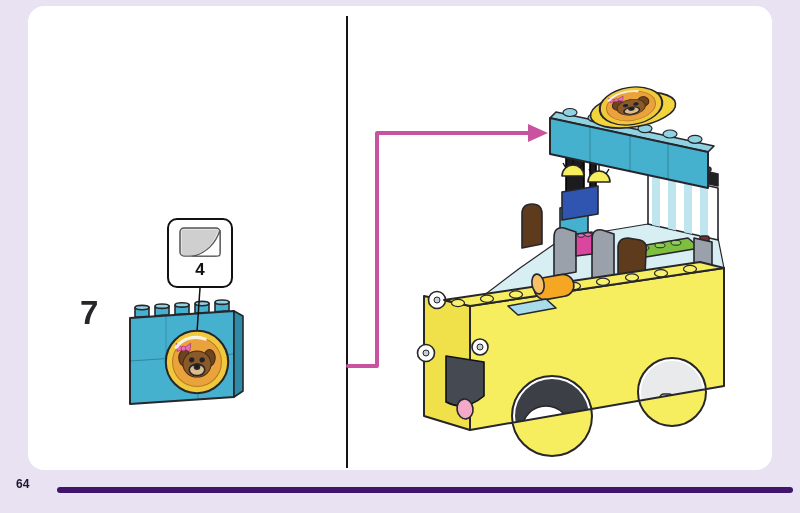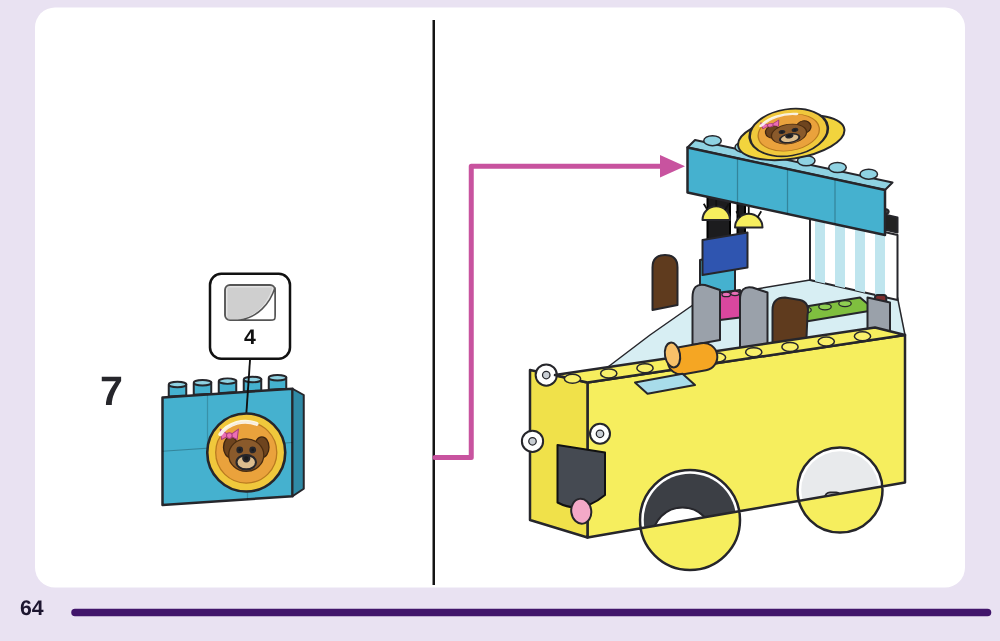--- a/index.html
+++ b/index.html
@@ -13,21 +13,21 @@
     --sticker-ring:#f0c83c; --sticker-bg:#eaa23c; --dog-brown:#8a5a2b; --dog-ear:#6e441e;
     --dog-muzzle:#dcbd8e; --bow-pink:#ec6fb4;
   }
   html,body{margin:0;padding:0;}
   body{font-family:"Liberation Sans", sans-serif; background:var(--background);}
   .stage{position:relative; width:800px; height:513px; background:var(--background); overflow:hidden;}
   .panel{position:absolute; left:28px; top:6px; width:744px; height:464px;
          background:var(--panel); border-radius:16px;}
   .divider{position:absolute; left:346px; top:16px; width:2px; height:452px; background:var(--divider);}
   .step-number{position:absolute; left:80px; top:294px; font-size:33px; font-weight:bold; color:var(--brick-dark);}
-  .page-number{position:absolute; left:16px; top:477px; font-size:17px; font-weight:bold; color:var(--text);}
+  .page-number{position:absolute; left:16px; top:477px; font-size:12px; font-weight:bold; color:var(--text);}
   .footer-bar{position:absolute; left:57px; top:487px; width:736px; height:6px;
               background:var(--footer-bar); border-radius:3px;}
   .callout{position:absolute; left:167px; top:218px; width:66px; height:70px; box-sizing:border-box;
            background:#fff; border:2.5px solid #111; border-radius:10px;
            display:flex; flex-direction:column; align-items:center; justify-content:flex-start; padding-top:5px;}
   .callout .num{font-size:17px; font-weight:bold; color:#111; margin-top:1px;}
   svg.overlay{position:absolute; left:0; top:0;}
 </style>
 </head>
 <body>

